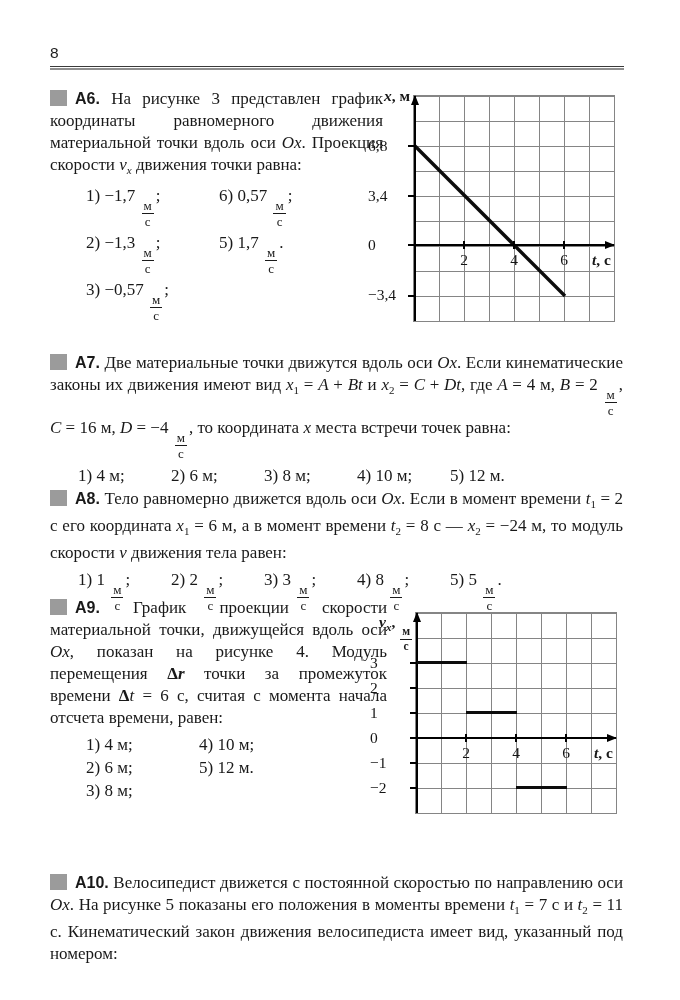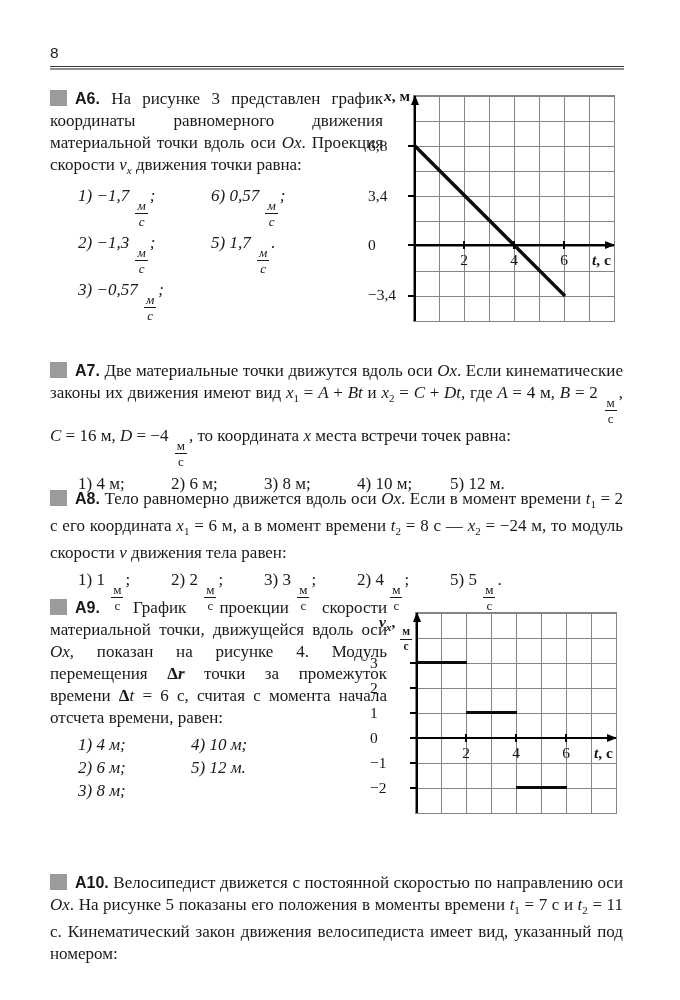--- a/index.html
+++ b/index.html
@@ -22,21 +22,21 @@
   .i{font-style:italic;}
   .b{font-weight:bold;}
   .sub{font-size:11px;vertical-align:-4px;}
   .i.sub{font-style:italic;}
 
   .frac{display:inline-flex;flex-direction:column;align-items:center;line-height:1;
         vertical-align:-9px;margin:0 2px;font-size:13px;}
   .frac .fn{padding:0 2px 1px;border-bottom:1px solid #1a1a1a;margin-bottom:1px;}
   .frac .fd{padding:0 2px;}
 
-  .opts-2col{margin:4px 0 0 28px;font-style:italic;}
+  .opts-2col{margin:4px 0 0 36px;}
   .orow{display:flex;align-items:flex-start;margin-bottom:4px;}
   .orow .c1{width:133px;}
   .orow .c1n{width:113px;}
   .opts-row{display:flex;align-items:flex-start;margin:5px 0 0 28px;}
   .opts-row .oc{width:93px;}
   .opts-row .oc:last-child{width:auto;}
   .orow9{line-height:23px;margin-bottom:0;}
 
   
   .figure{position:absolute;}
@@ -131,21 +131,21 @@
 
       <div class="tick-label xtl" style="left:42px;top:156px;">2</div>
       <div class="tick-label xtl" style="left:92px;top:156px;">4</div>
       <div class="tick-label xtl" style="left:142px;top:156px;">6</div>
 
       <div class="axlab ylab3"><span class="i">x</span><span>, м</span></div>
       <div class="axlab xlab" style="top:156px;"><span class="i">t</span><span>, с</span></div>
     </div>
   </div>
 
-  <div class="problem" style="left:50px;top:360px;width:573px;">
+  <div class="problem" style="left:50px;top:352px;width:573px;">
     <p class="ptext"><span class="bullet"></span><span class="plabel">А7.</span><span> </span><span><span>Две материальные точки движутся вдоль оси </span><span class="i">Ox</span><span>. Если кинематические законы их движения имеют вид </span><span class="i">x</span><span class="sub">1</span><span> = </span><span class="i">A</span><span> + </span><span class="i">Bt</span><span> и </span><span class="i">x</span><span class="sub">2</span><span> = </span><span class="i">C</span><span> + </span><span class="i">Dt</span><span>, где </span><span class="i">A</span><span> = 4 м, </span><span class="i">B</span><span> = 2 </span><span class="frac">
             <span class="fn">м</span>
             <span class="fd">с</span>
           </span><span>, </span><span class="i">C</span><span> = 16 м, </span><span class="i">D</span><span> = −4 </span><span class="frac">
             <span class="fn">м</span>
             <span class="fd">с</span>
           </span><span>, то координата </span><span class="i">x</span><span> места встречи точек равна:</span></span></p>
     <div class="opts-row">
       <span class="oc">1) 4 м;</span>
       <span class="oc">2) 6 м;</span>
@@ -163,21 +163,21 @@
             <span class="fd">с</span>
           </span><span>;</span></span>
       <span class="oc"><span>2) 2 </span><span class="frac">
             <span class="fn">м</span>
             <span class="fd">с</span>
           </span><span>;</span></span>
       <span class="oc"><span>3) 3 </span><span class="frac">
             <span class="fn">м</span>
             <span class="fd">с</span>
           </span><span>;</span></span>
-      <span class="oc"><span>2) 4 </span><span class="frac">
+      <span class="oc"><span>4) 8 </span><span class="frac">
             <span class="fn">м</span>
             <span class="fd">с</span>
           </span><span>;</span></span>
       <span class="oc"><span>5) 5 </span><span class="frac">
             <span class="fn">м</span>
             <span class="fd">с</span>
           </span><span>.</span></span>
     </div>
   </div>
 

